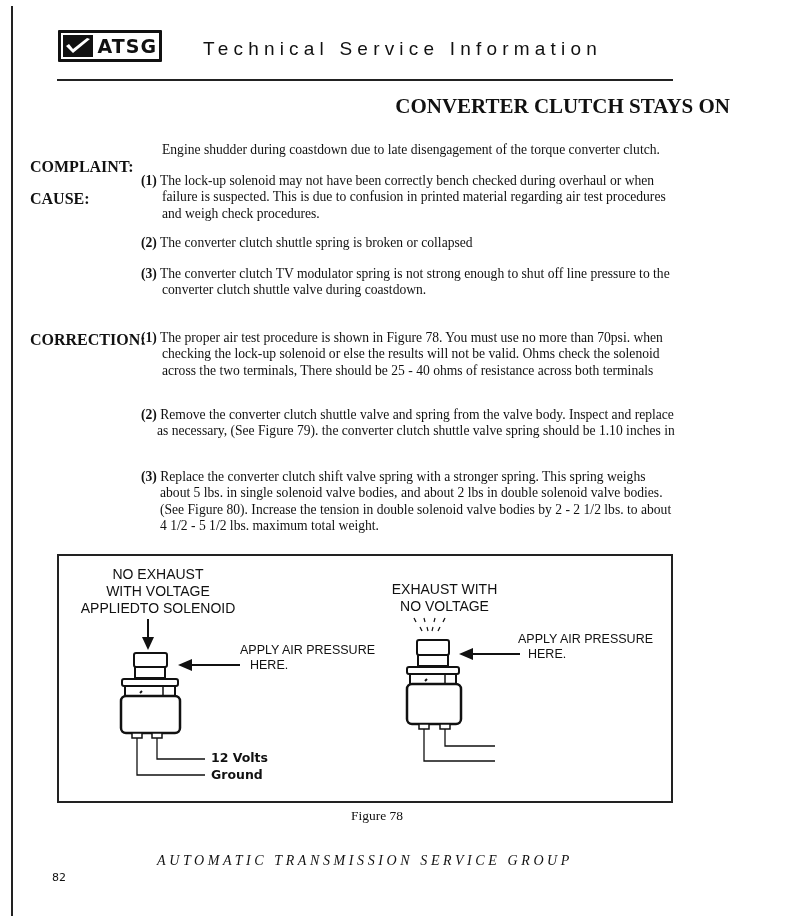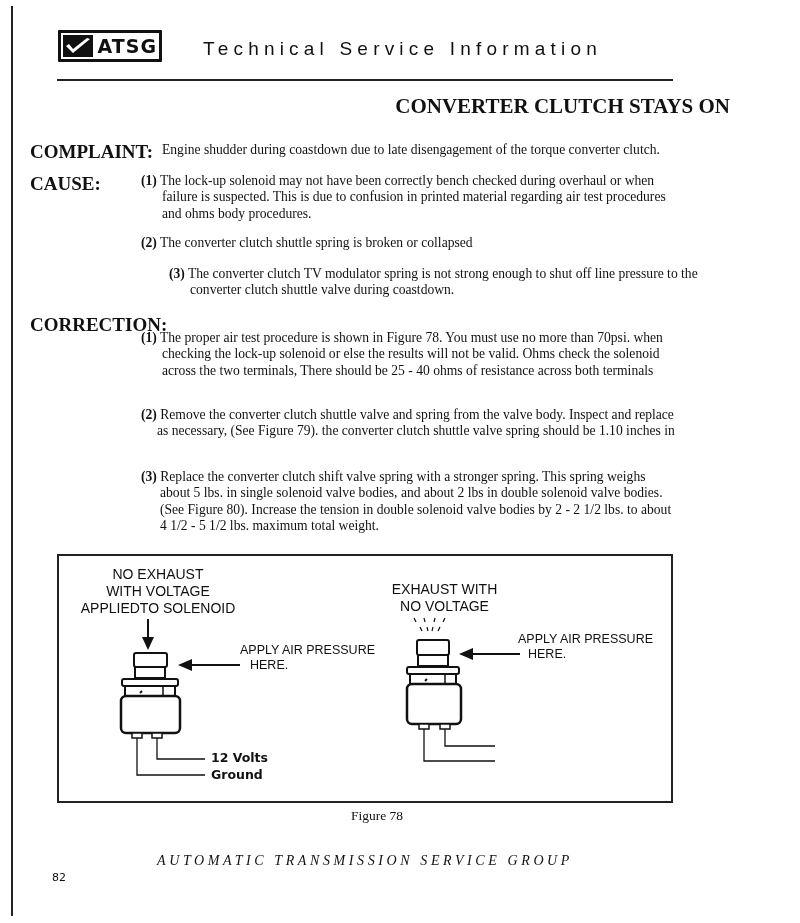--- a/index.html
+++ b/index.html
@@ -4,21 +4,21 @@
 <style>
   html, body { margin: 0; padding: 0; background: #ffffff; }
   body { width: 800px; height: 923px; position: relative; overflow: hidden; color: #111; font-family: "Liberation Serif", serif; }
   .margin-line { position: absolute; left: 11px; top: 6px; width: 2px; height: 910px; background: #222; }
   .logo { position: absolute; left: 58px; top: 30px; width: 104px; height: 32px; border: 3px solid #111; border-radius: 1px; box-sizing: border-box; display: flex; align-items: center; padding: 2px; }
   .logo-check { width: 34px; height: 22px; background: #111; display: flex; align-items: center; justify-content: center; }
   .logo-text { font-family: "DejaVu Sans", sans-serif; font-weight: bold; font-size: 19px; letter-spacing: 1px; margin-left: 5px; color: #111; line-height: 1; transform: scaleY(1.05); }
   .header-title { position: absolute; left: 203px; top: 38px; font-family: "Liberation Sans", sans-serif; font-size: 19px; letter-spacing: 5.2px; color: #111; }
   .header-rule { position: absolute; left: 57px; top: 79px; width: 616px; height: 2px; background: #222; }
   .doc-title { position: absolute; left: 0; width: 730px; top: 94px; text-align: right; font-weight: bold; font-size: 21px; }
-  .label { position: absolute; font-weight: bold; font-size: 19px; }
+  .label { position: absolute; font-weight: bold; font-size: 16px; margin-top: 17px; }
   .para { position: absolute; font-size: 13.6px; line-height: 16.3px; }
   .para .num { font-weight: bold; }
   .para .rest { display: block; padding-left: 21px; }
   .figure-box { position: absolute; left: 57px; top: 554px; width: 616px; height: 249px; border: 2px solid #222; box-sizing: border-box; }
   .fig-label { position: absolute; font-family: "Liberation Sans", sans-serif; font-size: 14px; text-align: center; line-height: 17px; }
   .fig-small { position: absolute; font-family: "Liberation Sans", sans-serif; font-size: 12.5px; line-height: 15px; }
   .fig-bold { position: absolute; font-family: "DejaVu Sans", sans-serif; font-weight: bold; font-size: 12.5px; }
   .caption { position: absolute; left: 0; width: 730px; top: 808px; text-align: center; font-size: 13.5px; padding-left: 12px; }
   .footer { position: absolute; left: 0; width: 730px; top: 853px; text-align: center; font-style: italic; font-size: 14px; letter-spacing: 3.6px; }
   .pagenum { position: absolute; left: 4px; width: 745px; top: 871px; text-align: left; font-family: "DejaVu Sans", sans-serif; font-size: 11px; padding-left: 48px; }
@@ -44,29 +44,29 @@
 
 <div class="label" style="left:30px; top:141px;">COMPLAINT:</div>
 <div class="para" style="left:162px; top:142px;">Engine shudder during coastdown due to late disengagement of the torque converter clutch.</div>
 
 <div class="label" style="left:30px; top:173px;">CAUSE:</div>
 
 <div class="para" style="left:141px; top:173px; width:560px;">
   <span class="num">(1)</span>
   <span>The lock-up solenoid may not have been correctly bench checked during overhaul or when</span>
   <span class="rest">failure is suspected. This is due to confusion in printed material regarding air test procedures</span>
-  <span class="rest">and ohms body procedures.</span>
+  <span class="rest">and weigh check procedures.</span>
 </div>
 
 <div class="para" style="left:141px; top:235px; width:560px;">
   <span class="num">(2)</span>
   <span>The converter clutch shuttle spring is broken or collapsed</span>
 </div>
 
-<div class="para" style="left:141px; top:266px; width:560px;margin-left:28px;">
+<div class="para" style="left:141px; top:266px; width:560px;">
   <span class="num">(3)</span>
   <span>The converter clutch TV modulator spring is not strong enough to shut off line pressure to the</span>
   <span class="rest">converter clutch shuttle valve during coastdown.</span>
 </div>
 
 <div class="label" style="left:30px; top:314px;">CORRECTION:</div>
 
 <div class="para" style="left:141px; top:330px; width:560px;">
   <span class="num">(1)</span>
   <span>The proper air test procedure is shown in Figure 78. You must use no more than 70psi. when</span>

